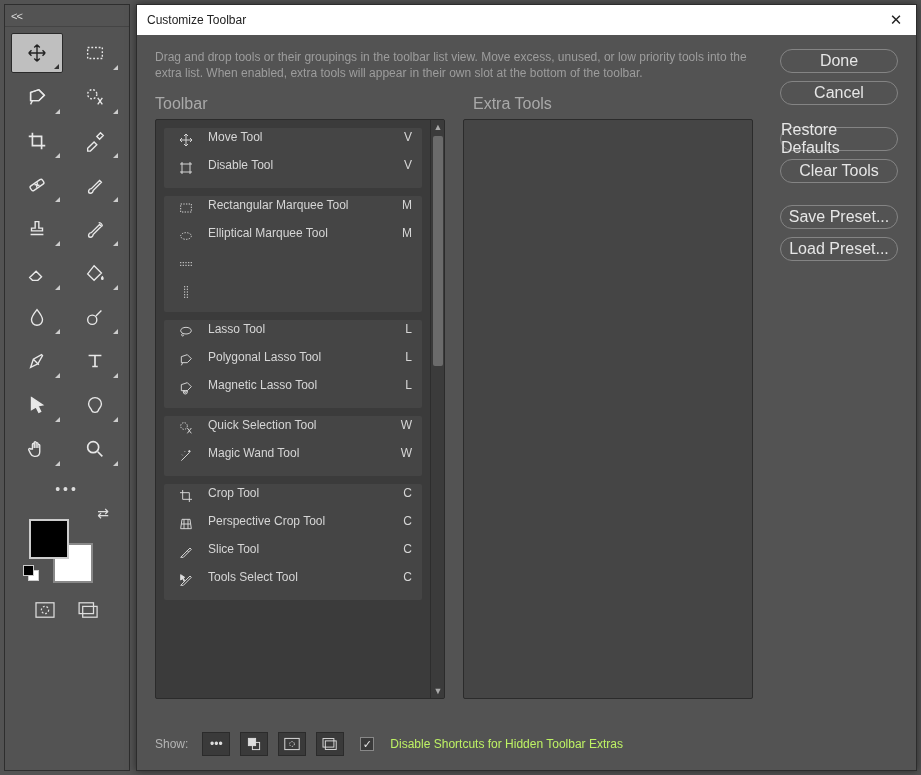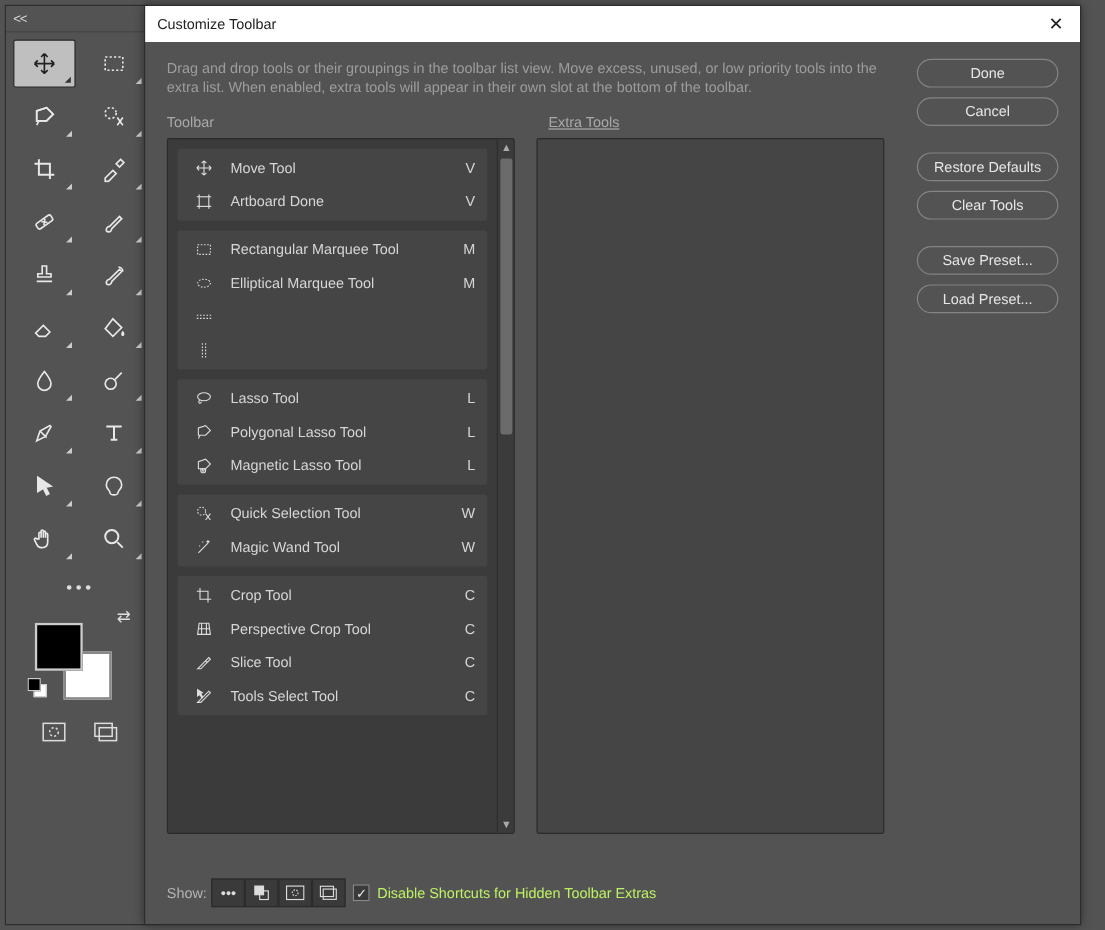--- a/index.html
+++ b/index.html
@@ -90,21 +90,21 @@
     color:#ddd;
   }
   .bottom-mode-row .mode-icon {
     width:26px; height:22px; display:flex; align-items:center; justify-content:center;
     cursor:pointer;
   }
 
   
   .dialog {
     position:absolute;
-    left:120px; top:4px;
+    left:136px; top:4px;
     width:781px; height:767px;
     background:#535353;
     border:1px solid #2c2c2c;
     box-shadow: 0 0 8px rgba(0,0,0,.5);
     display:flex; flex-direction:column;
   }
   .title-bar {
     height:30px;
     background:#fff;
     color:#222;
@@ -121,23 +121,23 @@
     display:flex; flex-direction:column;
     position:relative;
   }
   .instructions {
     color:#9d9d9d; font-size:12px; line-height:1.35;
     max-width:600px; margin-bottom:14px;
   }
   .columns-header {
     display:flex;
   }
-  .col-label { color:#a9a9a9; font-size:12px; margin-bottom:6px; flex:0 0 auto;}
+  .col-label { color:#a9a9a9; font-size:16px; margin-bottom:6px; flex:0 0 auto;}
   .col-label.toolbar-label { width:300px; }
-  .col-label.extra-label { margin-left:18px;text-decoration:underline; }
+  .col-label.extra-label { margin-left:18px; }
 
   .lists-row {
     display:flex; flex:1; min-height:0;
   }
   .list-col {
     background:#3b3b3b;
     border:1px solid #2b2b2b;
     border-radius:2px;
     overflow:hidden;
     position:relative;
@@ -158,49 +158,49 @@
   .scroll-arrow.up { top:0; }
   .scroll-arrow.down { bottom:0; }
   .scroll-thumb {
     position:absolute; left:2px; width:10px; background:#6b6b6b; border-radius:2px;
   }
 
   .tool-group {
     background:#454545; margin:8px; border-radius:2px; padding:2px 0;
   }
   .tool-row {
-    display:flex; align-items:center; height:28px;
+    display:flex; height:28px;
     padding:0 10px 0 12px; cursor:grab;
   }
   .tool-row .row-icon {
     width:20px; height:20px; flex:0 0 20px;
     display:flex; align-items:center; justify-content:center;
     margin-right:12px;
   }
   .tool-row .row-icon svg { stroke:#ddd; fill:none; }
   .tool-row .row-name { flex:1; color:#d6d6d6; font-size:12px; }
   .tool-row .row-key  { color:#d6d6d6; font-size:12px; }
 
   
   .side-buttons {
     position:absolute; right:18px; top:14px;
     display:flex; flex-direction:column; gap:8px;
   }
   .pill-btn {
     width:118px; height:24px;
     border:1px solid #848484; border-radius:12px;
-    background:transparent; color:#e6e6e6; font-size:12px;
+    background:transparent; color:#e6e6e6; font-size:16px;
     display:flex; align-items:center; justify-content:center;
     cursor:pointer;
   }
   .pill-btn.group-gap { margin-top:14px; }
 
   
   .bottom-row {
-    display:flex; align-items:center; gap:0;
+    display:flex; align-items:center; gap:10px;
     height:36px; padding-top:8px;
   }
   .bottom-row .show-label { color:#b4b4b4; margin-right:4px; }
   .show-toggle {
     width:28px; height:24px; background:#3a3a3a; border:1px solid #2b2b2b;
     display:flex; align-items:center; justify-content:center; cursor:pointer;
     color:#ddd;
   }
   .checkbox {
     width:14px; height:14px; background:#3a3a3a; border:1px solid #888;
@@ -414,21 +414,21 @@
                 <span class="row-name">Move Tool</span>
                 <span class="row-key">V</span>
               </div>
               <div class="tool-row">
                 <span class="row-icon">
                   <svg width="16" height="16" viewBox="0 0 24 24" stroke="#ddd" fill="none" stroke-width="1.4">
                     <rect x="6" y="6" width="12" height="12"></rect>
                     <path d="M6 3v3M18 3v3M6 21v-3M18 21v-3M3 6h3M3 18h3M21 6h-3M21 18h-3"></path>
                   </svg>
                 </span>
-                <span class="row-name">Artboard Done</span>
+                <span class="row-name">Disable Tool</span>
                 <span class="row-key">V</span>
               </div>
             </div>
             <div class="tool-group">
               <div class="tool-row">
                 <span class="row-icon">
                   <svg width="16" height="16" viewBox="0 0 24 24" stroke="#ddd" fill="none" stroke-width="1.4" stroke-dasharray="2 2">
                     <rect x="4" y="6" width="16" height="12"></rect>
                   </svg>
                 </span>

